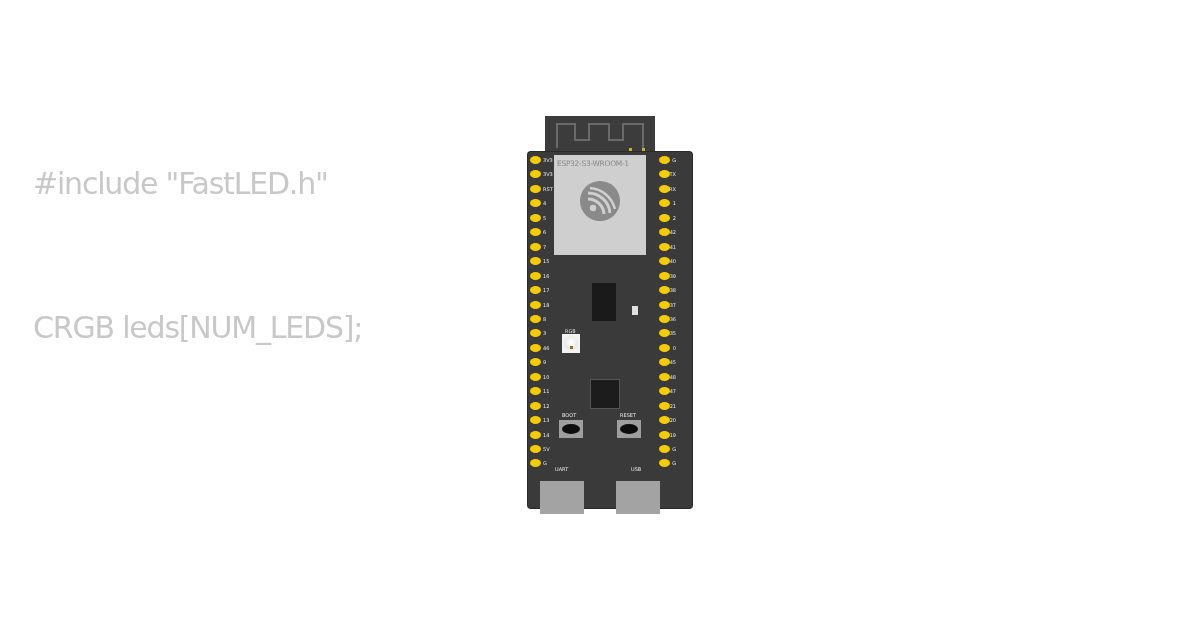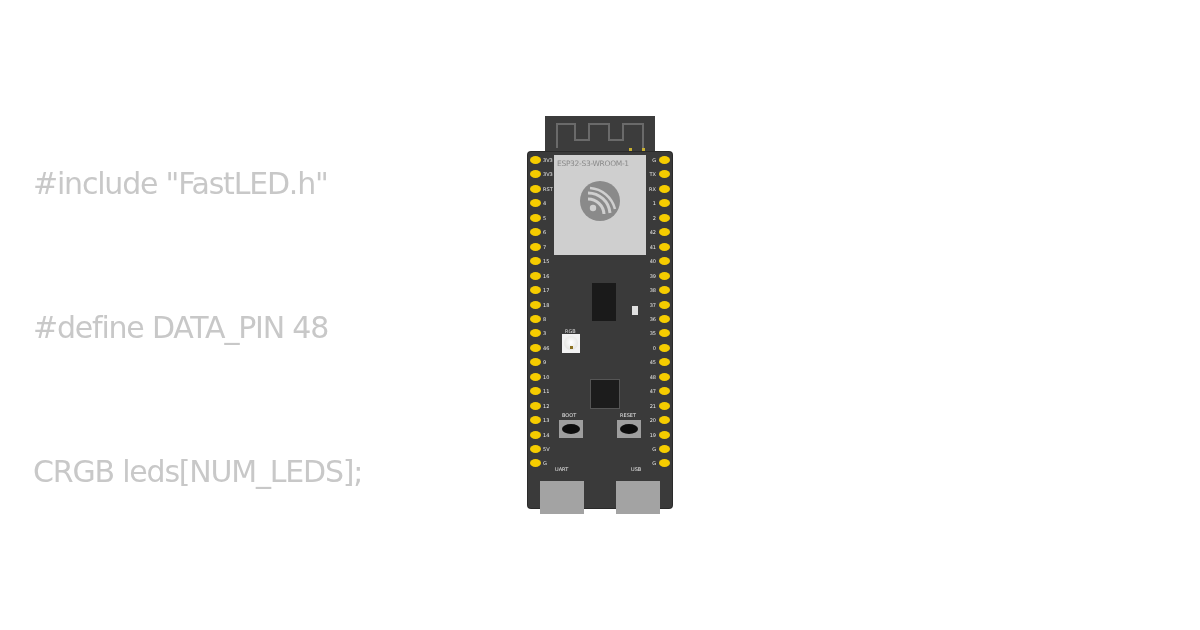--- a/index.html
+++ b/index.html
@@ -16,21 +16,21 @@
     }
     .code .line { height: 48px; }
 
     .board-wrap { position: absolute; left: 528px; top: 116px; width: 144px; height: 398px; z-index: 2; }
     .antenna {
       position: absolute; left: 17px; top: 0; width: 110px; height: 38px;
       background: #3c3c3c;
     }
     .antenna svg { position: absolute; left: 0; top: 0; }
     .board {
-      position: absolute; left: 0; top: 36px; width: 144px; height: 356px;
+      position: absolute; left: 0; top: 36px; width: 164px; height: 356px;
       background: #3a3a3a; border-radius: 3px;
       box-shadow: 0 0 0 1px #2a2a2a;
     }
     .module {
       position: absolute; left: 26px; top: 3px; width: 92px; height: 100px;
       background: #cfcfcf;
     }
     .module-label {
       position: absolute; left: 3px; top: 4px;
       font-family: "DejaVu Sans", sans-serif; font-size: 7.5px; color: #8a8a8a;
@@ -62,21 +62,20 @@
     .usb-label { position: absolute; font-family: "DejaVu Sans", sans-serif; font-size: 5px; color: #e6e6e6; }
     .usb {
       position: absolute; top: 329px; width: 44px; height: 33px; background: #a3a3a3;
     }
   </style>
 </head>
 <body>
 
 <div class="code">
   <div class="line">#include "FastLED.h"</div>
-  <div class="line">#define DATA_PIN 48</div>
   <div class="line">CRGB leds[NUM_LEDS];</div>
   
   
   
   
   
   
   
   
 </div>

